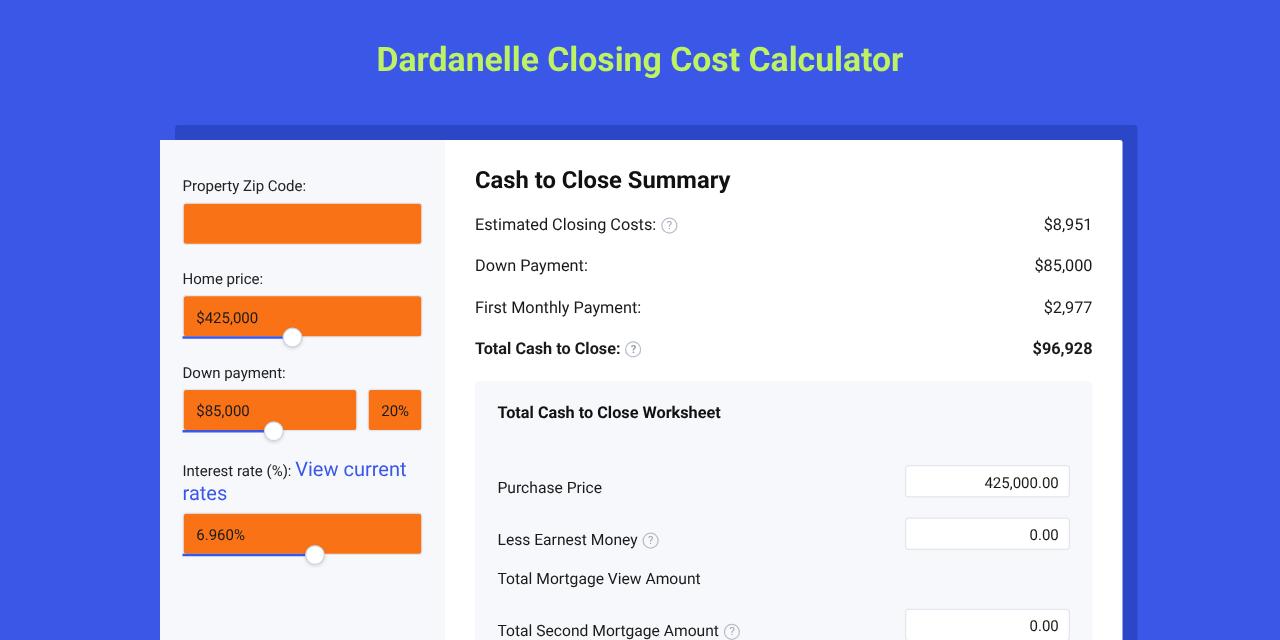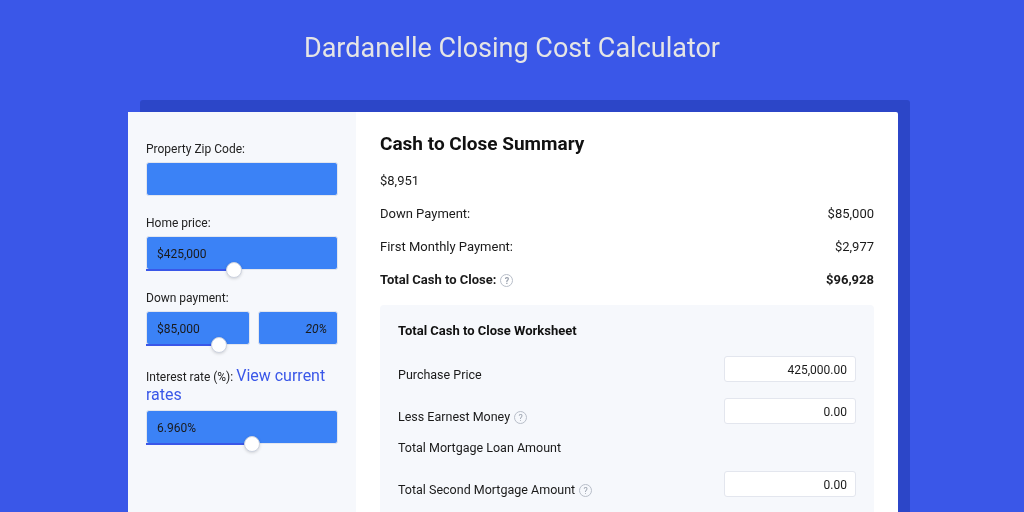--- a/index.html
+++ b/index.html
@@ -5,23 +5,23 @@
 * { box-sizing: border-box; margin: 0; padding: 0; }
 body {
   font-family: -apple-system, BlinkMacSystemFont, "Segoe UI", Roboto, Helvetica, Arial, sans-serif;
   background: #3a57e8;
   width: 1024px;
   height: 512px;
   overflow: hidden;
   position: relative;
 }
 .page-title {
-  color: #e5e5e5;
+  color: #bef264;
   font-size: 27px;
-  font-weight: 400;
+  font-weight: 700;
   text-align: center;
   padding: 32px 0 26px 0;
 }
 .card-shadow {
   position: absolute;
   top: 100px;
   left: 140px;
   width: 770px;
   height: 420px;
   background: #2c46c8;
@@ -43,21 +43,21 @@
   padding: 30px 18px 18px 18px;
   font-size: 12px;
   color: #1a1a1a;
 }
 .right-col {
   flex: 1;
   padding: 20px 24px 18px 24px;
 }
 .field-label { font-size: 12px; color: #222; margin-bottom: 6px; }
 .input-box {
-  background: #3b82f6;
+  background: #f97316;
   border: 1px solid #e3e6ee;
   border-radius: 3px;
   height: 34px;
   line-height: 34px;
   padding: 0 10px;
   font-size: 12px;
   color: #1a1a1a;
   position: relative;
 }
 .slider-track {
@@ -70,21 +70,21 @@
   position: absolute;
   top: -7px;
   width: 16px; height: 16px;
   background: #fff;
   border: 1px solid #cdd3e0;
   border-radius: 50%;
   box-shadow: 0 1px 3px rgba(0,0,0,.15);
 }
 .two-inputs { display: flex; gap: 8px; }
 .two-inputs .input-box:first-child { flex: 1; }
-.two-inputs .input-box:last-child { width: 80px; text-align: right; font-style: italic; }
+.two-inputs .input-box:last-child { width: 44px; text-align: left; }
 .section { margin-bottom: 20px; }
 .link { color: #3a57e8; font-size: 16px; text-align: right; }
 .summary-title { font-size: 19px; font-weight: 700; margin-bottom: 18px; color: #111; }
 .summary-row { display: flex; justify-content: space-between; align-items: center; margin-bottom: 18px; font-size: 13px; color: #1a1a1a; }
 .summary-row.bold { font-weight: 700; }
 .help-icon {
   display: inline-block;
   width: 13px; height: 13px;
   border: 1px solid #b8bec9;
   border-radius: 50%;
@@ -94,21 +94,21 @@
   color: #9aa1ad;
   margin-left: 4px;
   vertical-align: middle;
 }
 .worksheet-panel {
   background: #f6f8fc;
   border-radius: 4px;
   margin-top: 6px;
   padding: 18px 18px 8px 18px;
 }
-.worksheet-title { font-size: 13px; font-weight: 700; margin-bottom: 18px; color: #111; }
+.worksheet-title { font-size: 13px; font-weight: 700; margin-bottom: 34px; color: #111; }
 .ws-row { display: flex; justify-content: space-between; align-items: flex-end; margin-bottom: 16px; font-size: 12.5px; color: #1a1a1a; }
 .ws-input {
   background: #fff;
   border: 1px solid #e3e6ee;
   border-radius: 3px;
   width: 132px;
   height: 26px;
   text-align: right;
   padding: 0 8px;
   font-size: 12px;
@@ -161,20 +161,21 @@
         <div class="slider-thumb" style="left:calc(100% - 8px);"></div>
       </div>
     </div>
 
   </div>
 
   <div class="right-col">
     <div class="summary-title">Cash to Close Summary</div>
     <div id="summary-rows">
         <div class="summary-row">
+          <span>Estimated Closing Costs:<span class="help-icon">?</span></span>
           <span>$8,951</span>
         </div>
         <div class="summary-row">
           <span>Down Payment:</span>
           <span>$85,000</span>
         </div>
         <div class="summary-row">
           <span>First Monthly Payment:</span>
           <span>$2,977</span>
         </div>
@@ -189,21 +190,21 @@
       <div id="ws-rows">
           <div class="ws-row">
             <span>Purchase Price</span>
             <div class="ws-input">425,000.00</div>
           </div>
           <div class="ws-row">
             <span>Less Earnest Money<span class="help-icon">?</span></span>
             <div class="ws-input">0.00</div>
           </div>
           <div class="ws-row">
-            <span>Total Mortgage Loan Amount</span>
+            <span>Total Mortgage View Amount</span>
           </div>
           <div class="ws-row">
             <span>Total Second Mortgage Amount<span class="help-icon">?</span></span>
             <div class="ws-input">0.00</div>
           </div>
         </div>
     </div>
   </div>
 
 </div>

